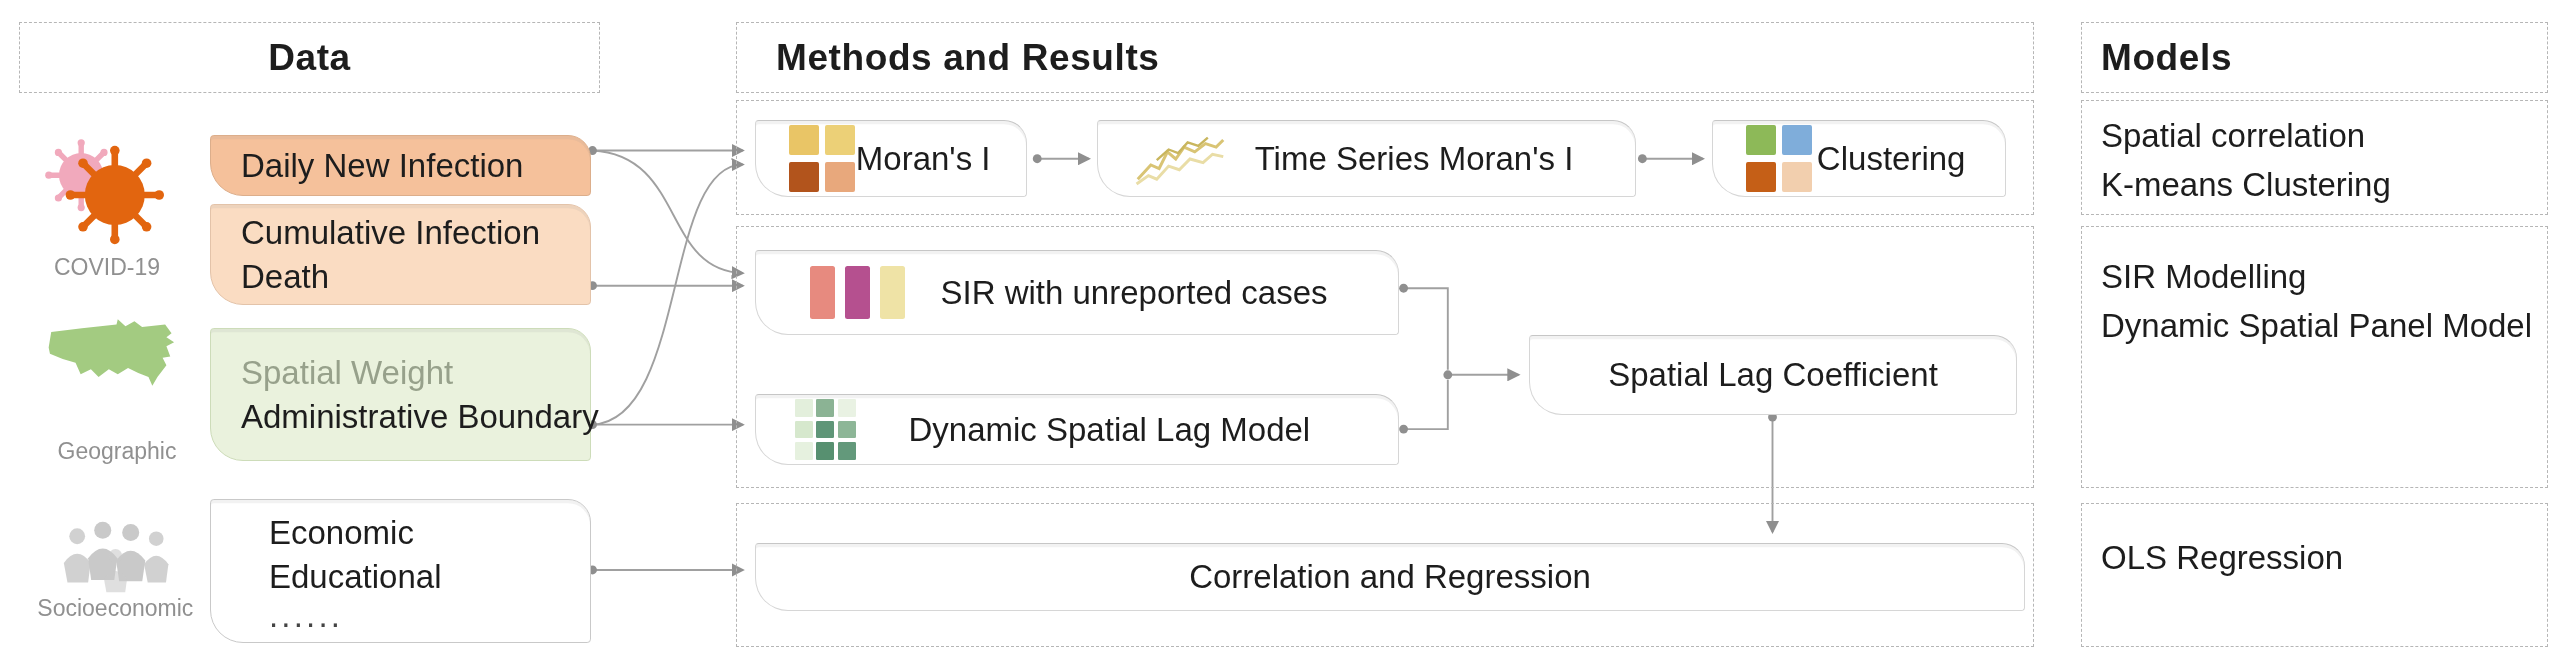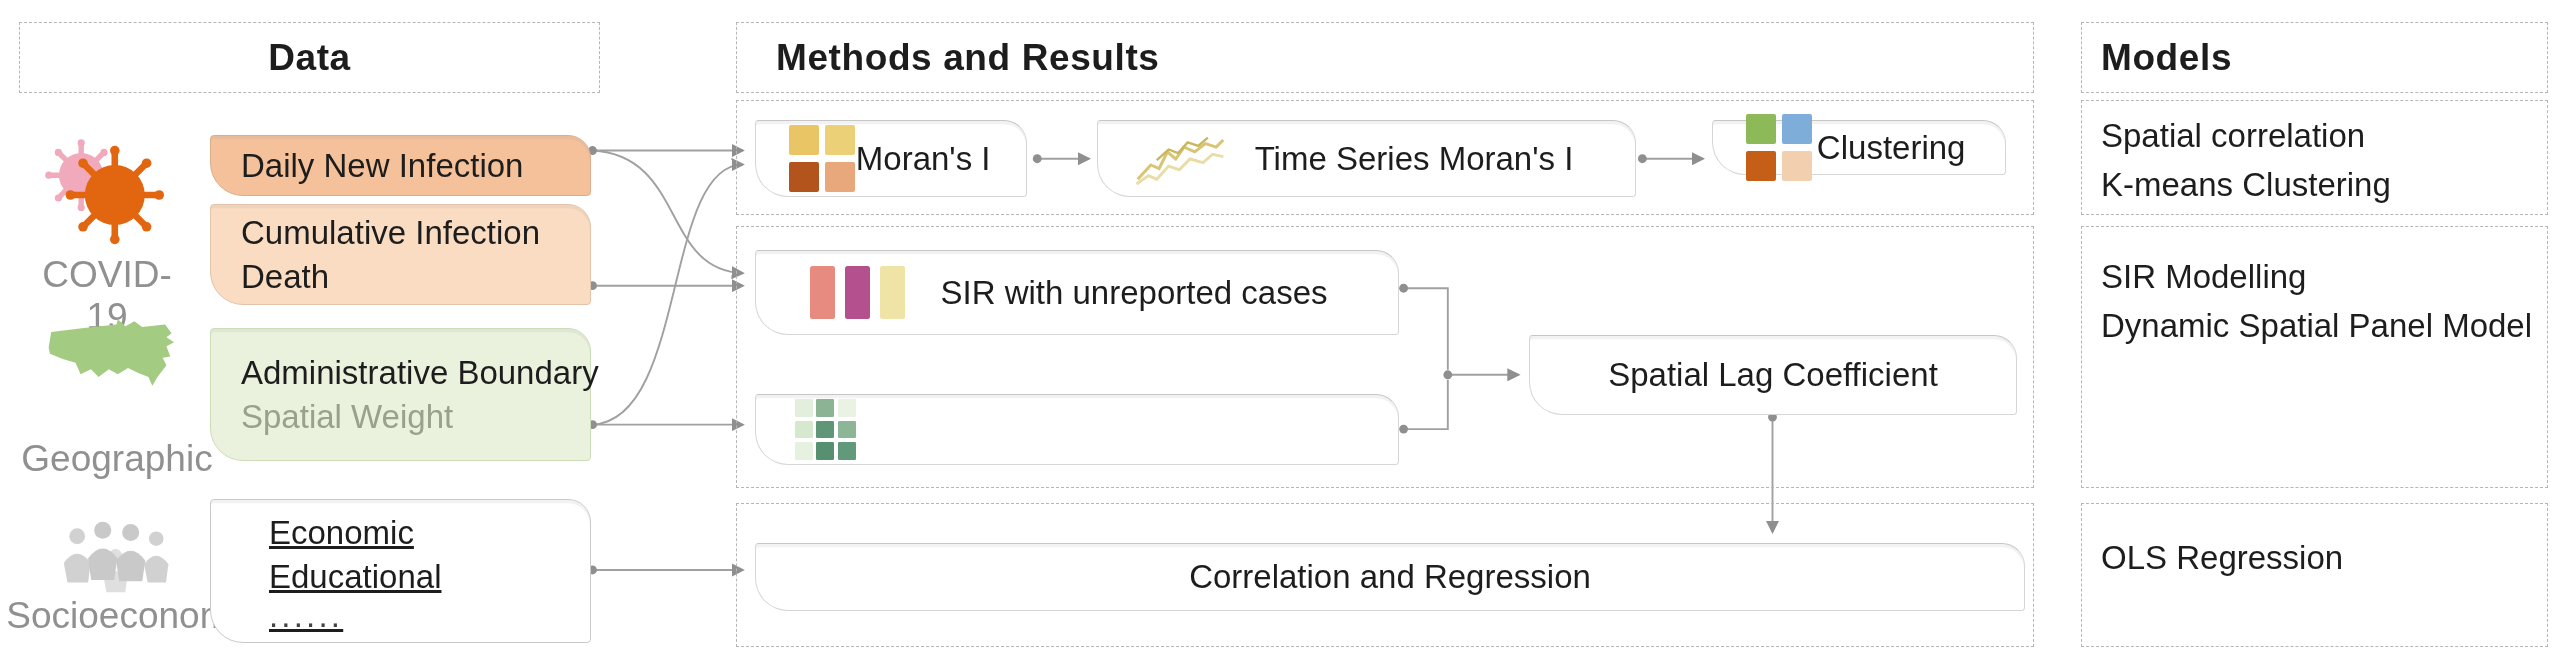--- a/index.html
+++ b/index.html
@@ -36,38 +36,38 @@
   .databox{flex-direction:column;align-items:flex-start;justify-content:center;line-height:44px;}
   #box-daily{left:210px;top:135px;width:381px;height:61px;padding-left:30px;}
   #box-cumulative{left:210px;top:204px;width:381px;height:101px;padding-left:30px;}
   #box-admin{left:210px;top:328px;width:381px;height:133px;padding-left:30px;}
   #box-socio{left:210px;top:499px;width:381px;height:144px;padding-left:58px;}
   .dots-line{font-size:28px;letter-spacing:3.2px;line-height:33px;color:#444;}
 
   
   #box-morans{left:755px;top:120px;width:272px;height:77px;}
   #box-timeseries{left:1097px;top:120px;width:539px;height:77px;}
-  #box-clustering{left:1712px;top:120px;width:294px;height:55px;}
+  #box-clustering{left:1712px;top:120px;width:294px;height:77px;}
   #box-sir{left:755px;top:250px;width:644px;height:85px;}
   #box-dynamic{left:755px;top:394px;width:644px;height:71px;}
   #box-slc{left:1529px;top:335px;width:488px;height:80px;justify-content:center;}
   #box-corr{left:755px;top:543px;width:1270px;height:68px;justify-content:center;}
 
   
   .grid2{display:grid;grid-template-columns:repeat(2,30px);grid-auto-rows:30px;gap:6.3px;margin-left:33px;}
   .grid2 div{border-radius:1.9px;}
   .grid3{display:grid;grid-template-columns:repeat(3,17.7px);grid-auto-rows:17.7px;gap:3.8px;margin-left:39px;}
   .grid3 div{border-radius:1.3px;}
   .bars{display:flex;gap:10px;margin-left:54px;}
   .bars div{width:25px;height:53px;border-radius:2.5px;}
   .ts-icon{margin-left:35px;}
 
   
   .sideicon{position:absolute;}
-  .sidelabel{position:absolute;text-align:center;font-size:37px;color:#909090;}
+  .sidelabel{position:absolute;text-align:center;font-size:23px;color:#909090;}
   #icon-covid{left:44px;top:129px;width:126px;height:120px;}
   #lbl-covid{left:25px;top:254px;width:164px;}
   #icon-map{left:37px;top:318px;width:159px;height:96px;}
   #lbl-geo{left:19px;top:414px;width:196px;margin-top:24px;}
   #icon-people{left:49px;top:518px;width:133px;height:76px;}
   #lbl-socio{left:6.3px;top:595px;width:218px;}
 
   
   #wires{position:absolute;left:0;top:0;width:2576px;height:663px;}
   .conn{stroke:var(--connector_gray);stroke-width:3;fill:none;}
@@ -200,25 +200,25 @@
   <div class="fbox databox" id="box-daily" style="background: rgb(245, 193, 155); border-color: rgb(220, 174, 139);">
     <span class="label">Daily New Infection</span>
   </div>
 
   <div class="fbox databox" id="box-cumulative" style="background: rgb(250, 220, 194); border-color: rgb(227, 195, 169);">
     <span class="label">Cumulative Infection</span>
     <span class="label">Death</span>
   </div>
 
   <div class="fbox databox" id="box-admin" style="background: rgb(234, 242, 221); border-color: rgb(205, 220, 185);">
+    <span class="label" style="color: rgb(151, 161, 139);">Spatial Weight</span>
     <span class="label">Administrative Boundary</span>
-    <span class="label" style="color: rgb(151, 161, 139);">Spatial Weight</span>
-  </div>
-
-  <div class="fbox databox" id="box-socio" style="background: rgb(255, 255, 255); border-color: rgb(201, 201, 201); text-decoration: underline;">
+  </div>
+
+  <div class="fbox databox" id="box-socio" style="background: rgb(255, 255, 255); border-color: rgb(201, 201, 201);">
     <span class="label">Economic</span>
     <span class="label">Educational</span>
     <span class="label dots-line">......</span>
   </div>
 
   <div class="dash" id="row1"></div>
   <div class="dash" id="row2"></div>
   <div class="dash" id="row3"></div>
 
   <div class="fbox" id="box-morans">
@@ -264,20 +264,21 @@
         <div style="background: rgb(227, 239, 220);"></div>
         <div style="background: rgb(139, 179, 148);"></div>
         <div style="background: rgb(233, 242, 227);"></div>
         <div style="background: rgb(214, 232, 205);"></div>
         <div style="background: rgb(95, 150, 120);"></div>
         <div style="background: rgb(141, 182, 151);"></div>
         <div style="background: rgb(230, 241, 223);"></div>
         <div style="background: rgb(87, 144, 112);"></div>
         <div style="background: rgb(99, 153, 123);"></div>
       </div>
+    <span class="label flex-label">Dynamic Spatial Lag Model</span>
   </div>
 
   <div class="fbox" id="box-slc">
     <span class="label">Spatial Lag Coefficient</span>
   </div>
 
   <div class="fbox" id="box-corr">
     <span class="label">Correlation and Regression</span>
   </div>
 

